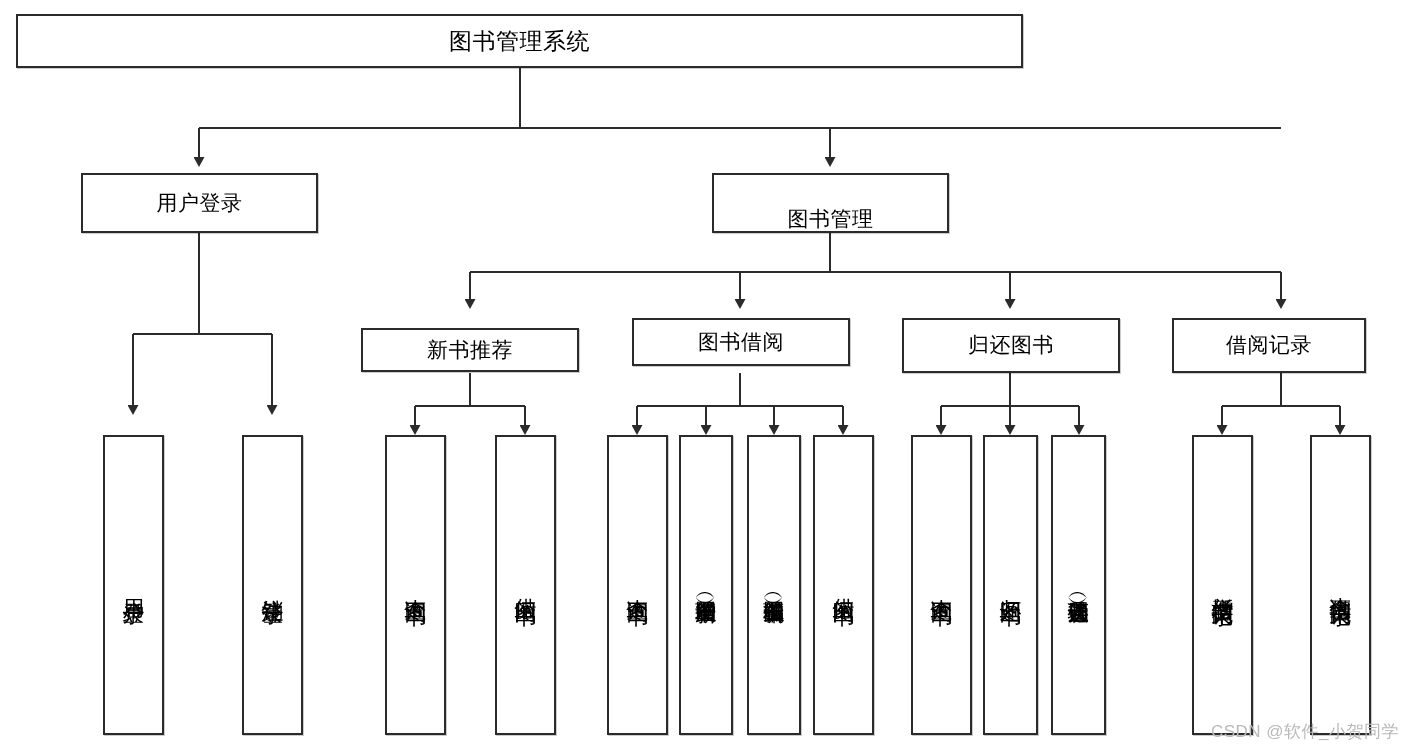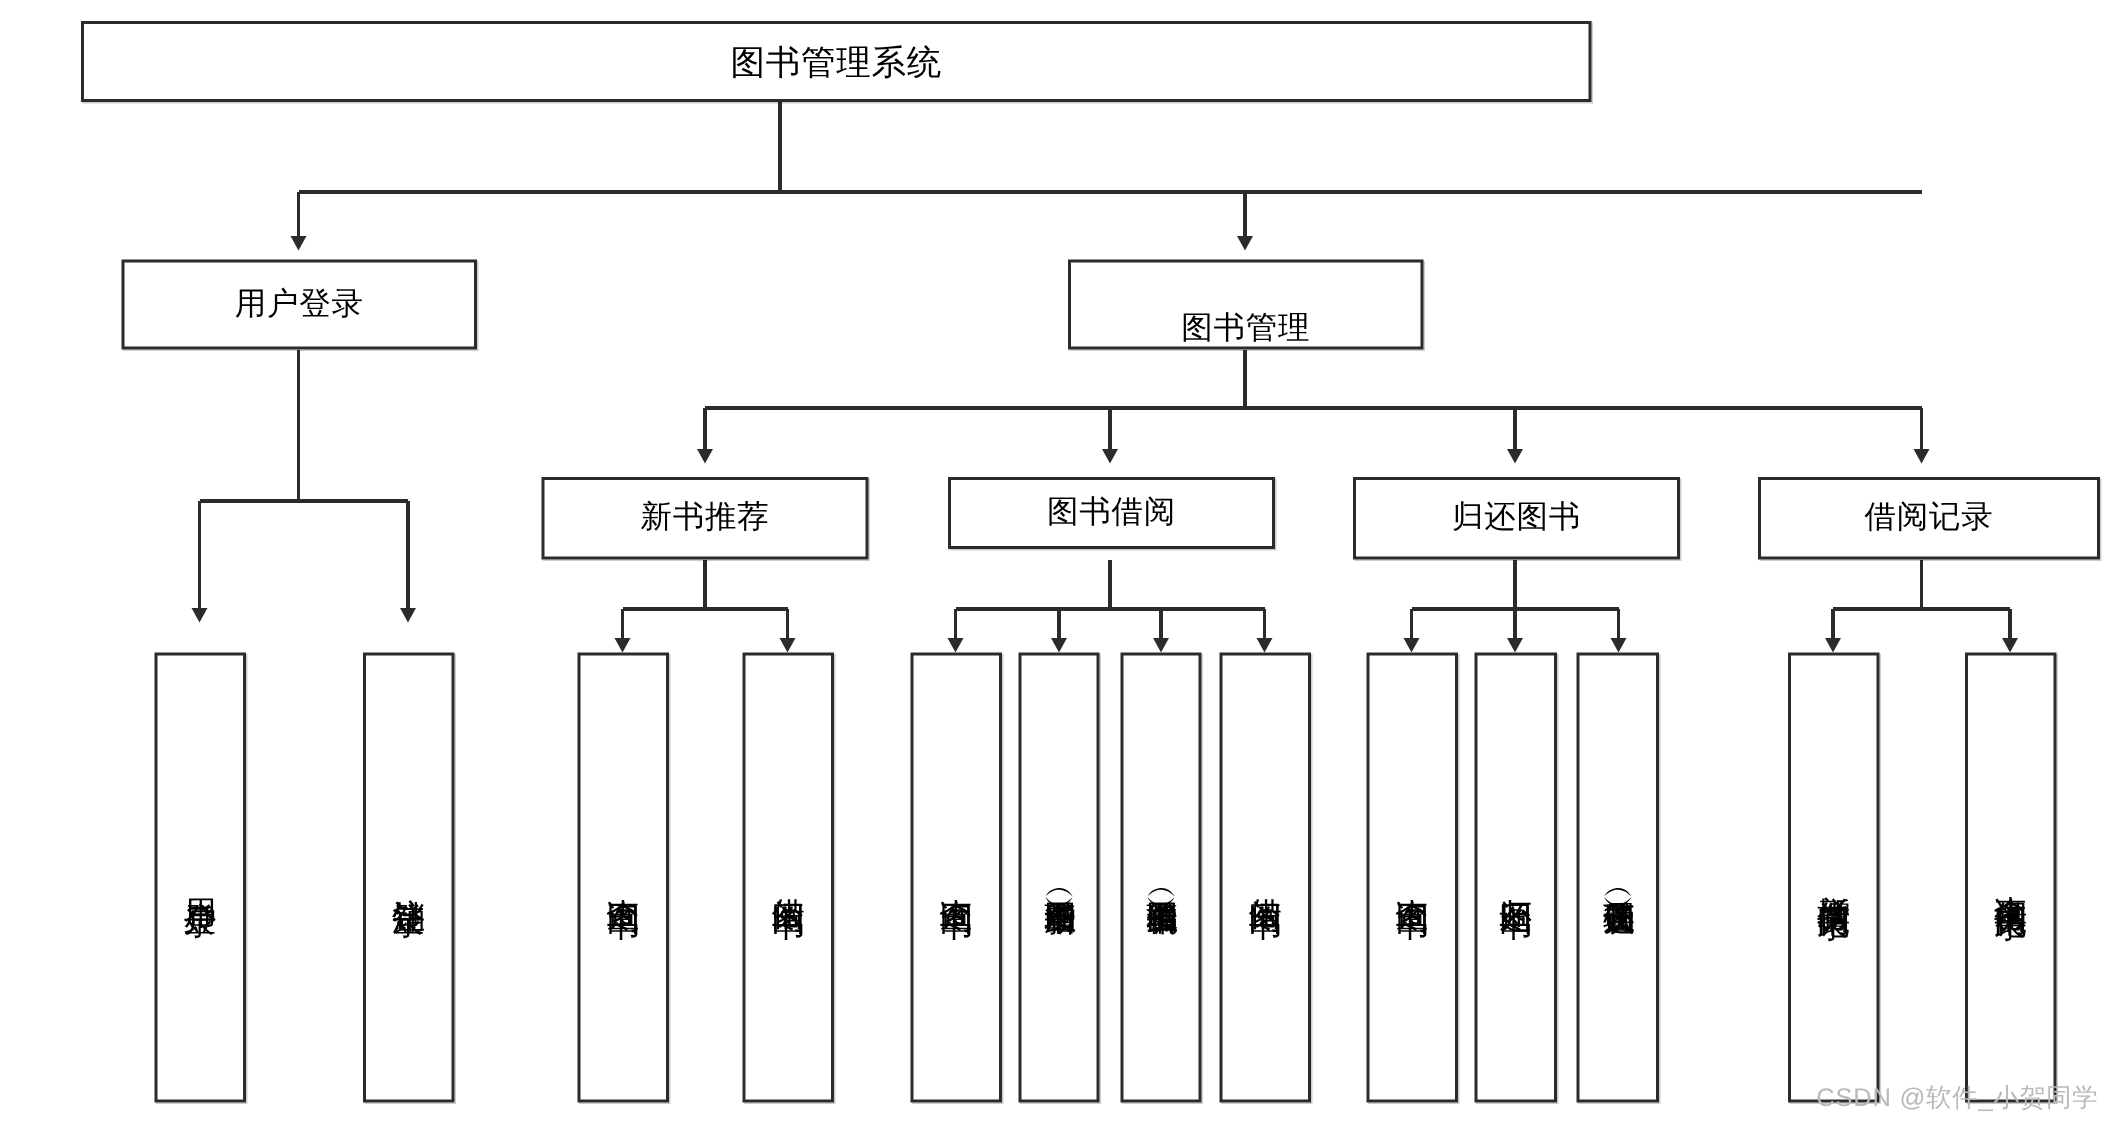--- a/index.html
+++ b/index.html
@@ -128,41 +128,41 @@
       <path d="M1010,406 L1010,426" marker-end="url(#arrow)"></path>
       <path d="M1079,406 L1079,426" marker-end="url(#arrow)"></path>
 
       <path d="M1281,373 L1281,406"></path>
       <path d="M1222,406 L1340,406"></path>
       <path d="M1222,406 L1222,426" marker-end="url(#arrow)"></path>
       <path d="M1340,406 L1340,426" marker-end="url(#arrow)"></path>
     </g>
   </svg>
 
-  <div class="node root" style="left:16px; top:14px; width:1007px; height:54px;margin-left:38px;">
+  <div class="node root" style="left:16px; top:14px; width:1007px; height:54px;">
     <span class="label">图书管理系统</span>
   </div>
 
   <div class="node level1" style="left:81px; top:173px; width:237px; height:60px;">
     <span class="label">用户登录</span>
   </div>
   <div class="node level1" style="left:712px; top:173px; width:237px; height:60px;align-items:flex-end;">
     <span class="label">图书管理</span>
   </div>
 
-  <div class="node level2" style="left:361px; top:318px; width:218px; height:55px;">
+  <div class="node level2" style="left:361px; top:328px; width:218px; height:44px;">
     <span class="label">新书推荐</span>
   </div>
   <div class="node level2" style="left:632px; top:318px; width:218px; height:48px;">
     <span class="label">图书借阅</span>
   </div>
   <div class="node level2" style="left:902px; top:318px; width:218px; height:55px;">
     <span class="label">归还图书</span>
   </div>
-  <div class="node level2" style="left:1172px; top:318px; width:228px; height:55px;text-align:center;">
+  <div class="node level2" style="left:1172px; top:318px; width:194px; height:55px;text-align:center;">
     <span class="label">借阅记录</span>
   </div>
 
   <div class="node leaf" style="left:103px; top:435px; width:61px; height:300px;">
     <span class="label">用户登录</span>
   </div>
   <div class="node leaf" style="left:242px; top:435px; width:61px; height:300px;">
     <span class="label">注销登录</span>
   </div>
 

